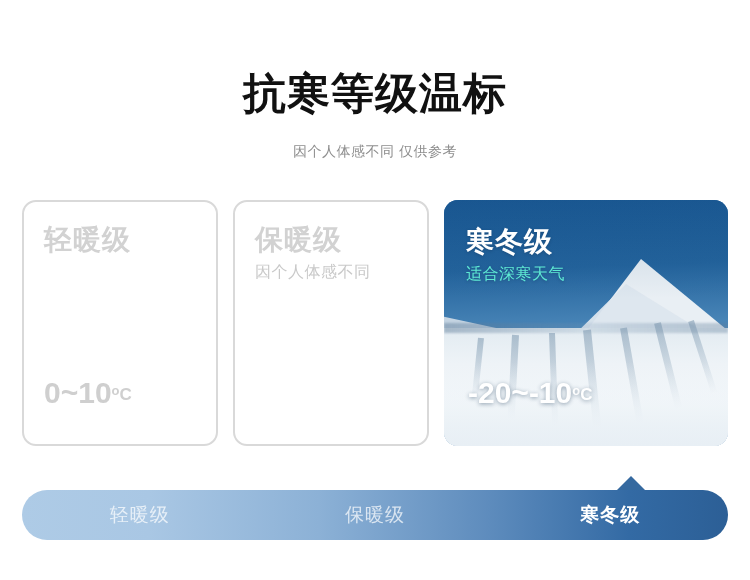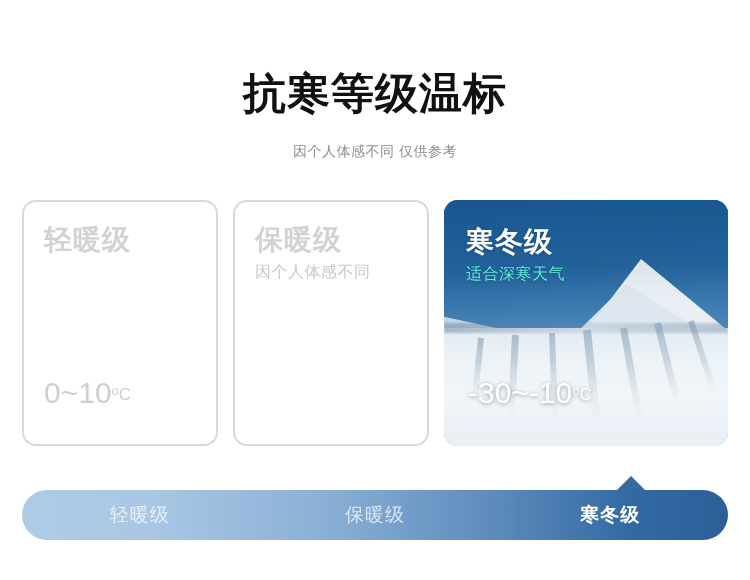--- a/index.html
+++ b/index.html
@@ -102,21 +102,21 @@
     color: #5eead4;
     font-weight: normal;
     text-shadow: 0 1px 3px rgba(20,50,80,0.35);
   }
 
   .card-temp {
     position: absolute;
     left: 20px;
     bottom: 34px;
     font-size: 30px;
-    font-weight: normal;
+    font-weight: bold;
     color: #cfcfcf;
     letter-spacing: 0px;
     white-space: nowrap;
     text-align: right;
   }
   .card.featured .card-temp {
     left: 24px;
     bottom: 36px;
     color: #ffffff;
     text-shadow: 0 1px 4px rgba(20,50,80,0.45);
@@ -285,21 +285,21 @@
       <div class="gully" style="left:74%;top:50%;width:7px;height:88px;transform:rotate(-14deg);"></div>
       <div class="gully" style="left:86%;top:49%;width:6px;height:76px;transform:rotate(-18deg);"></div>
       <div class="haze"></div>
       <div class="card-tint"></div>
     </div>
     <div class="card-text">
       <div class="card-level">寒冬级</div>
       <div class="card-desc">适合深寒天气</div>
     </div>
     <div class="card-temp">
-      <span>-30~-10</span><span class="deg"><span class="ring">o</span><span>C</span></span>
+      <span>-20~-10</span><span class="deg"><span class="ring">o</span><span>C</span></span>
     </div>
   </div>
 
 </div>
 
 <div class="scale-wrap">
   <div class="scale-pointer"></div>
   <div class="scale-bar">
     <div class="scale-seg">轻暖级</div>
     <div class="scale-seg">保暖级</div>

